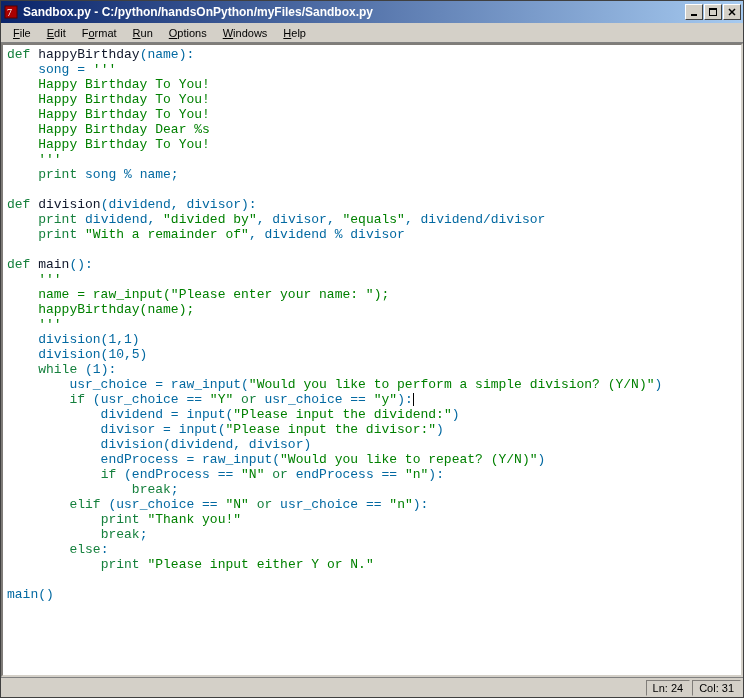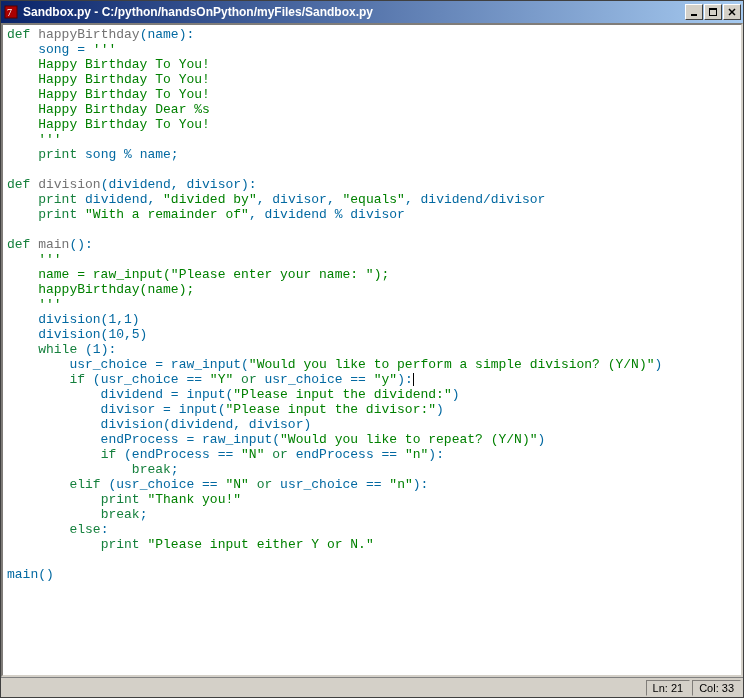--- a/index.html
+++ b/index.html
@@ -9,21 +9,21 @@
 .titlebar-icon { width: 16px; height: 16px; margin-right: 4px; display:flex; align-items:center; justify-content:center; }
 .titlebar-text { flex: 1; font-weight: bold; font-size: 12px; white-space: nowrap; overflow: hidden; }
 .wincontrols { display: flex; gap: 1px; }
 .winbtn { width: 18px; height: 16px; background: #d4d0c8; border: 1px solid #fff; border-right-color: #404040; border-bottom-color: #404040; display: flex; align-items: center; justify-content: center; font-family: "Arial"; font-size: 9px; cursor: pointer; }
 .menubar { height: 20px; background: #d4d0c8; display: flex; align-items: center; padding: 0 4px; border-bottom: 1px solid #808080; }
 .menuitem { padding: 2px 8px; cursor: pointer; }
 .menuitem u { text-decoration: underline; }
 .editor-wrap { flex: 1; background: #fff; border: 2px inset #d4d0c8; margin: 0; overflow: hidden; position: relative; }
 .editor { font-family: "Courier New", monospace; font-size: 13px; line-height: 15px; padding: 2px 4px; white-space: pre; color: #000; }
 .k-kw { color: #15803d; }
-.k-fn { color: #737373; }
+.k-fn { color: #0f172a; }
 .k-str { color: #008000; }
 .k-id { color: #0369a1; }
 .cursor-bar { display:inline-block; width:1px; height:13px; background:#000; vertical-align:middle; }
 .statusbar { height: 20px; background: #d4d0c8; border-top: 1px solid #808080; display: flex; justify-content: flex-end; align-items: center; padding: 0 2px; }
 .status-cell { border: 1px inset #d4d0c8; padding: 1px 6px; font-size: 11px; margin-left: 2px; }
 </style>
 </head>
 <body>
 
 <div class="window">
@@ -49,22 +49,31 @@
         </div>
       <div class="winbtn">
           <svg width="8" height="8">
             <line x1="1" y1="1" x2="7" y2="7" stroke="#000" stroke-width="1.5"></line>
             <line x1="7" y1="1" x2="1" y2="7" stroke="#000" stroke-width="1.5"></line>
           </svg>
         </div>
     </div>
   </div>
 
+  <div class="menubar" id="menubar">
+      <div class="menuitem"><u>F</u>ile</div>
+      <div class="menuitem"><u>E</u>dit</div>
+      <div class="menuitem">F<u>o</u>rmat</div>
+      <div class="menuitem"><u>R</u>un</div>
+      <div class="menuitem"><u>O</u>ptions</div>
+      <div class="menuitem"><u>W</u>indows</div>
+      <div class="menuitem"><u>H</u>elp</div>
+    </div>
 
   <div class="editor-wrap">
     <div class="editor" id="editor"><div><span class="k-kw">def </span><span class="k-fn">happyBirthday</span><span class="k-id">(name):</span></div><div><span class="k-id">    song = </span><span class="k-str">'''</span></div><div><span class="k-str">    Happy Birthday To You!</span></div><div><span class="k-str">    Happy Birthday To You!</span></div><div><span class="k-str">    Happy Birthday To You!</span></div><div><span class="k-str">    Happy Birthday Dear %s</span></div><div><span class="k-str">    Happy Birthday To You!</span></div><div><span class="k-str">    '''</span></div><div><span class="k-id">    </span><span class="k-kw">print</span><span class="k-id"> song % name;</span></div><div>&nbsp;</div><div><span class="k-kw">def </span><span class="k-fn">division</span><span class="k-id">(dividend, divisor):</span></div><div><span class="k-id">    </span><span class="k-kw">print</span><span class="k-id"> dividend, </span><span class="k-str">"divided by"</span><span class="k-id">, divisor, </span><span class="k-str">"equals"</span><span class="k-id">, dividend/divisor</span></div><div><span class="k-id">    </span><span class="k-kw">print</span><span class="k-id"> </span><span class="k-str">"With a remainder of"</span><span class="k-id">, dividend % divisor</span></div><div>&nbsp;</div><div><span class="k-kw">def </span><span class="k-fn">main</span><span class="k-id">():</span></div><div><span class="k-id">    </span><span class="k-str">'''</span></div><div><span class="k-str">    name = raw_input("Please enter your name: ");</span></div><div><span class="k-str">    happyBirthday(name);</span></div><div><span class="k-str">    '''</span></div><div><span class="k-id">    division(1,1)</span></div><div><span class="k-id">    division(10,5)</span></div><div><span class="k-id">    </span><span class="k-kw">while</span><span class="k-id"> (1):</span></div><div><span class="k-id">        usr_choice = raw_input(</span><span class="k-str">"Would you like to perform a simple division? (Y/N)"</span><span class="k-id">)</span></div><div><span class="k-id">        </span><span class="k-kw">if</span><span class="k-id"> (usr_choice == </span><span class="k-str">"Y"</span><span class="k-id"> </span><span class="k-kw">or</span><span class="k-id"> usr_choice == </span><span class="k-str">"y"</span><span class="k-id">):</span><span class="cursor-bar"></span></div><div><span class="k-id">            dividend = input(</span><span class="k-str">"Please input the dividend:"</span><span class="k-id">)</span></div><div><span class="k-id">            divisor = input(</span><span class="k-str">"Please input the divisor:"</span><span class="k-id">)</span></div><div><span class="k-id">            division(dividend, divisor)</span></div><div><span class="k-id">            endProcess = raw_input(</span><span class="k-str">"Would you like to repeat? (Y/N)"</span><span class="k-id">)</span></div><div><span class="k-id">            </span><span class="k-kw">if</span><span class="k-id"> (endProcess == </span><span class="k-str">"N"</span><span class="k-id"> </span><span class="k-kw">or</span><span class="k-id"> endProcess == </span><span class="k-str">"n"</span><span class="k-id">):</span></div><div><span class="k-id">                </span><span class="k-kw">break</span><span class="k-id">;</span></div><div><span class="k-id">        </span><span class="k-kw">elif</span><span class="k-id"> (usr_choice == </span><span class="k-str">"N"</span><span class="k-id"> </span><span class="k-kw">or</span><span class="k-id"> usr_choice == </span><span class="k-str">"n"</span><span class="k-id">):</span></div><div><span class="k-id">            </span><span class="k-kw">print</span><span class="k-id"> </span><span class="k-str">"Thank you!"</span></div><div><span class="k-id">            </span><span class="k-kw">break</span><span class="k-id">;</span></div><div><span class="k-id">        </span><span class="k-kw">else</span><span class="k-id">:</span></div><div><span class="k-id">            </span><span class="k-kw">print</span><span class="k-id"> </span><span class="k-str">"Please input either Y or N."</span></div><div>&nbsp;</div><div><span class="k-id">main()</span></div></div>
   </div>
 
   <div class="statusbar">
-    <div class="status-cell">Ln: 21</div>
-    <div class="status-cell">Col: 33</div>
+    <div class="status-cell">Ln: 24</div>
+    <div class="status-cell">Col: 31</div>
   </div>
 </div>
 
 </body></html>

